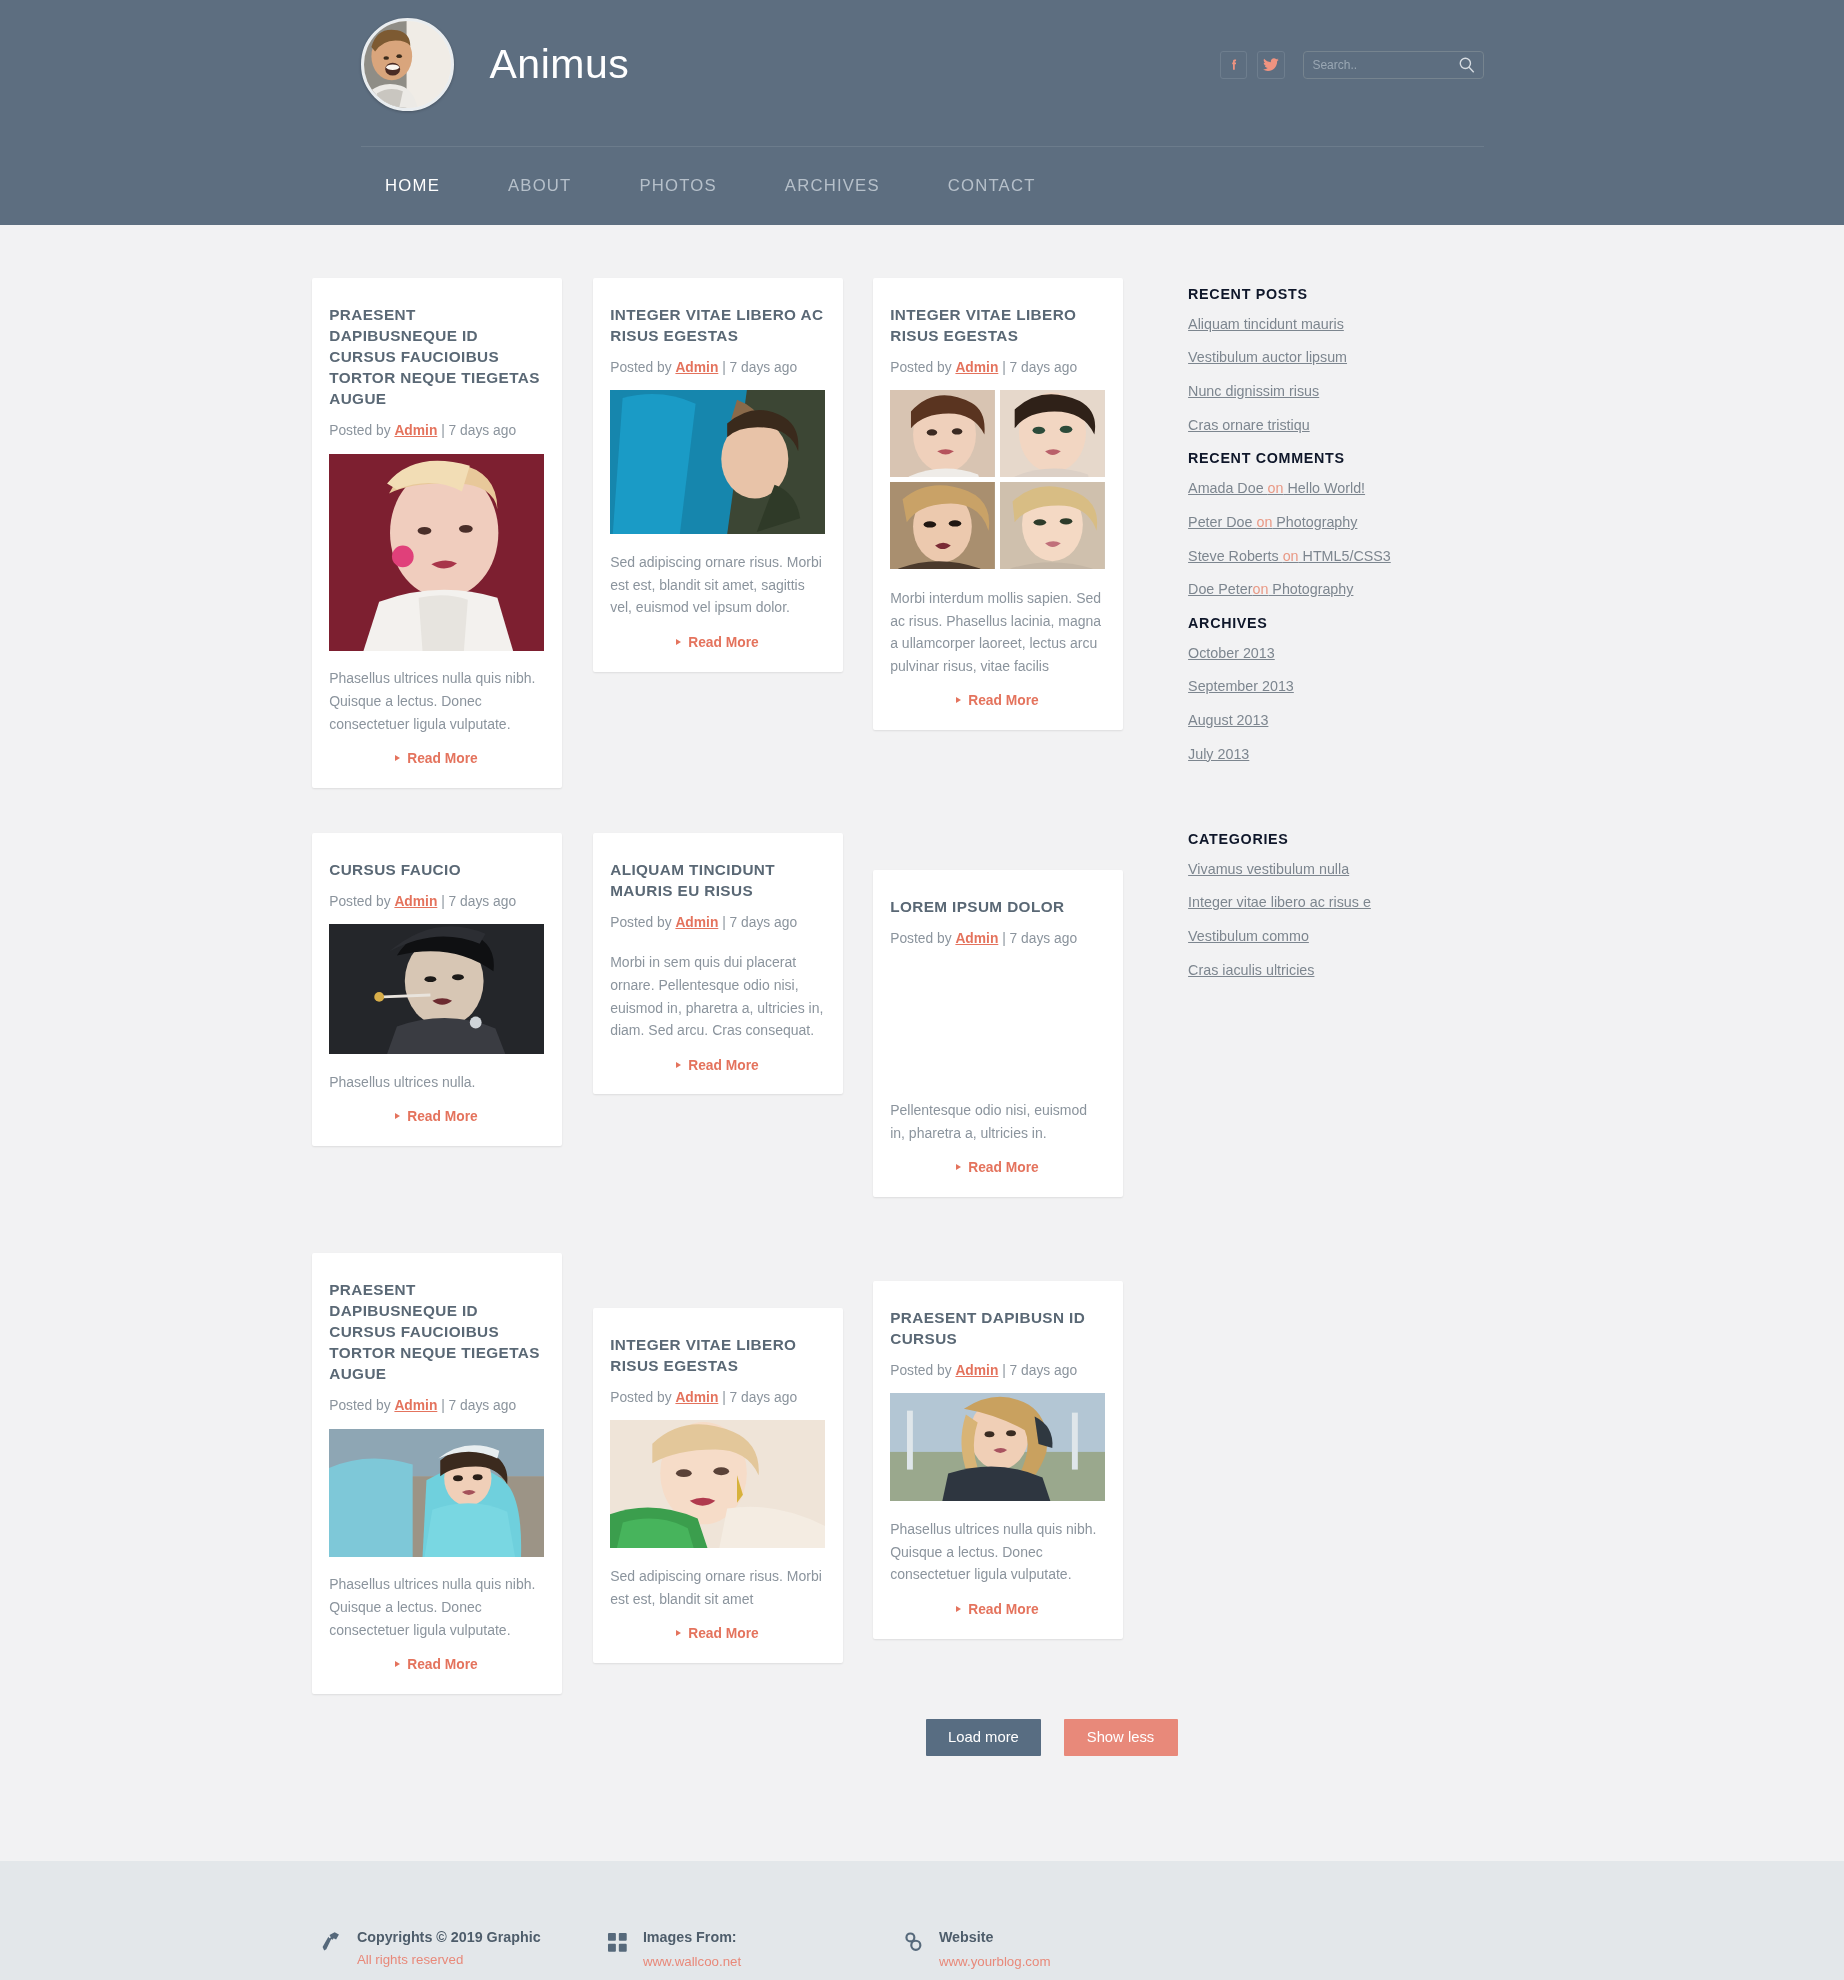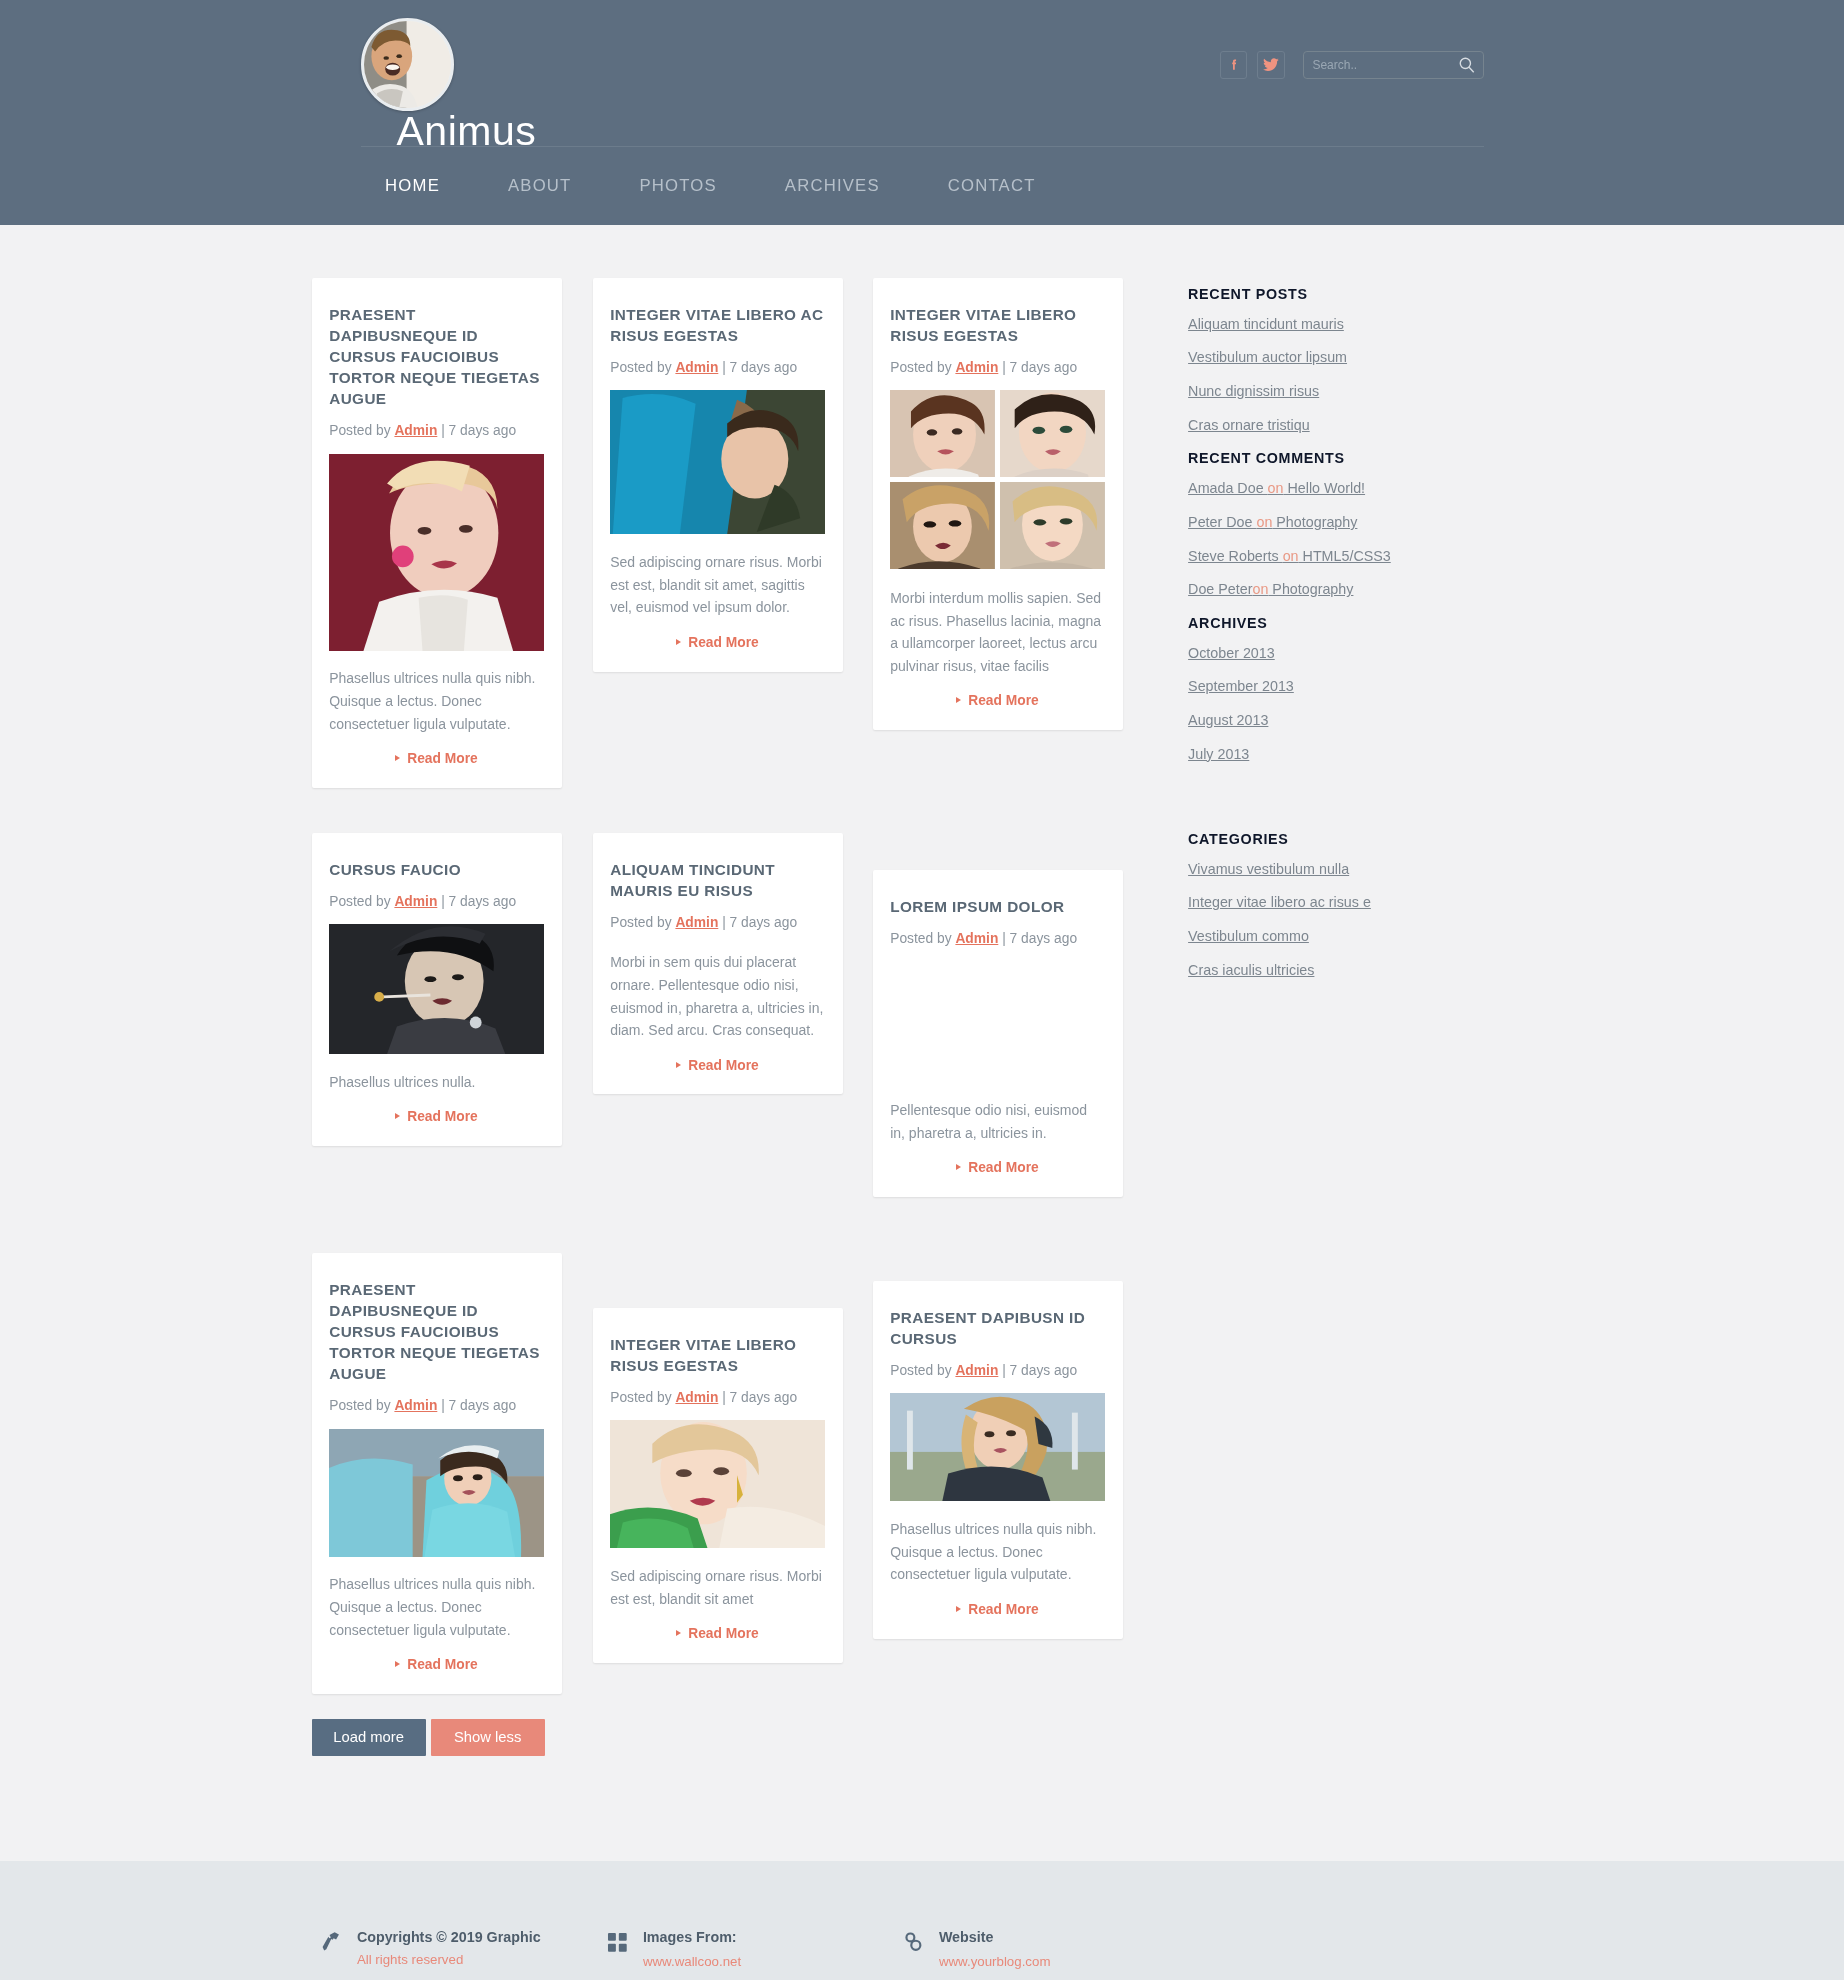--- a/index.html
+++ b/index.html
@@ -19,22 +19,22 @@
     position: relative;
   }
   .header-inner {
     width: 1123px;
     margin: 0 auto;
     position: relative;
     height: 146px;
   }
   .brand {
     display: flex;
+    align-items: center;
     padding-top: 17.7px;
-    flex-direction: column;
   }
   .avatar {
     width: 93px; height: 93px;
     border-radius: 50%;
     border: 3.9px solid #e9edf0;
     overflow: hidden;
     background: #f3f1ec;
     position: relative;
     flex: 0 0 auto;
     box-shadow: 0 1px 3px rgba(0,0,0,.25);
@@ -222,22 +222,22 @@
     font-weight: 300;
     cursor: pointer;
   }
   .side-link .on { color: #e99985; }
 
   
   .btn-row {
     width: 1221px;
     margin: 0 auto;
     display: flex;
-    justify-content: flex-start;
-    gap: 5px;
+    justify-content: flex-end;
+    gap: 23px;
     padding-top: 21.7px;
     padding-right: 355px;
   }
   .btn {
     border: none;
     color: #fff;
     font-size: 14.8px;
     font-family: "Liberation Sans", sans-serif;
     padding: 0 21.7px;
     height: 37px;

